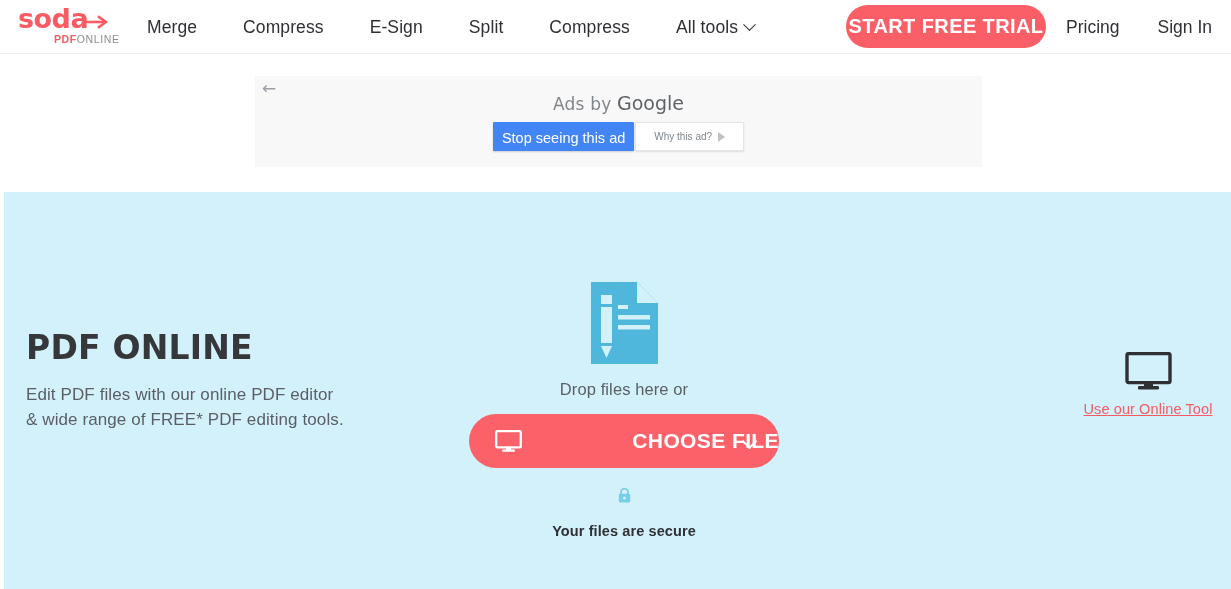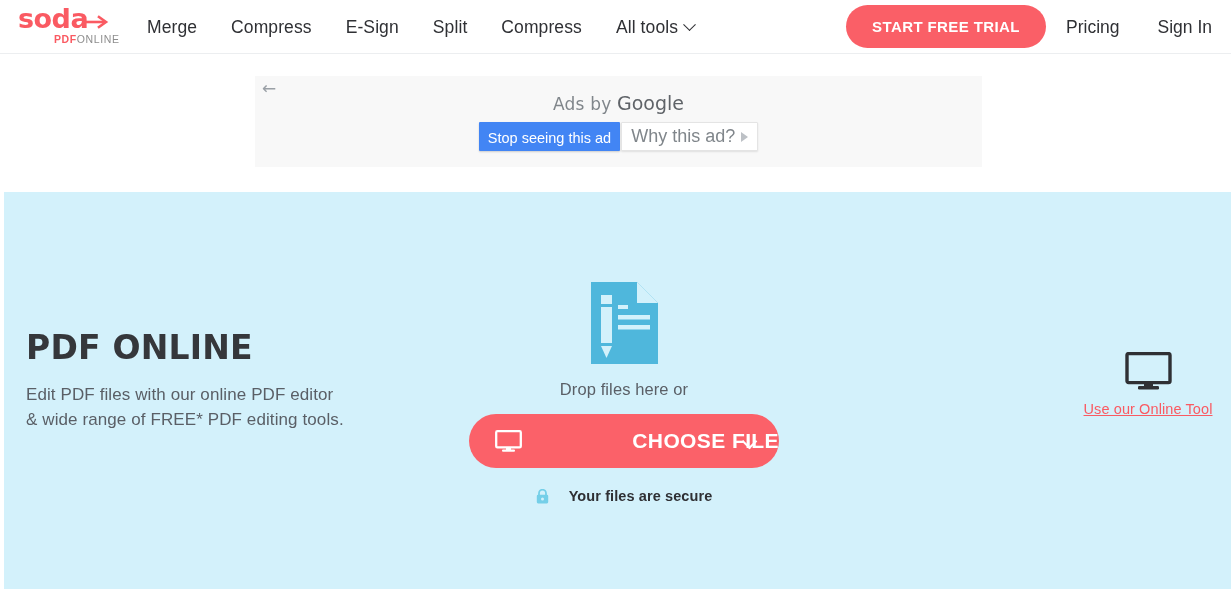--- a/index.html
+++ b/index.html
@@ -71,21 +71,21 @@
   .logo-sub .pdf { color: #fa5a62; font-weight: 700; }
   .logo-sub .online { color: #8d8d8d; font-weight: 400; }
 
   .nav {
     position: absolute;
     left: 130px;
     top: 0;
     height: 54px;
     display: flex;
     align-items: center;
-    gap: 0px;
+    gap: 12px;
   }
   .nav-item {
     font-size: 17.5px;
     color: #2f3034;
     padding: 0 17px;
     cursor: pointer;
     white-space: nowrap;
     display: flex;
     align-items: center;
     gap: 7px;
@@ -105,21 +105,21 @@
     position: absolute;
     left: 846px;
     top: 5px;
     width: 200px;
     height: 43px;
     border-radius: 22px;
     background: #fa5f67;
     color: #ffffff;
     border: none;
     font-family: "Liberation Sans", sans-serif;
-    font-size: 15px;
+    font-size: 20px;
     font-weight: 700;
     letter-spacing: 0.4px;
     cursor: pointer;
   }
 
   .header-right {
     position: absolute;
     right: 0px;
     top: 0;
     height: 54px;
@@ -194,22 +194,22 @@
     cursor: pointer;
     box-shadow: 0 1px 2px rgba(0,0,0,0.18);
     border-radius: 1px;
     white-space: nowrap;
   }
   .btn-why {
     background: #ffffff;
     color: #80868b;
     border: 1px solid #e4e4e4;
     height: 29px;
-    padding: 0 9px;
-    font-size: 18px;
+    padding: 0 18px;
+    font-size: 10px;
     font-family: "Liberation Sans", sans-serif;
     cursor: pointer;
     box-shadow: 0 1px 2px rgba(0,0,0,0.10);
     border-radius: 1px;
     white-space: nowrap;
     display: flex;
     align-items: center;
     gap: 6px;
     margin-left: 1px;
   }
@@ -318,20 +318,21 @@
   .secure {
     margin-top: 20px;
     display: flex;
     align-items: center;
     justify-content: center;
     gap: 20px;
     font-size: 14.5px;
     font-weight: 700;
     color: #2f3034;
     letter-spacing: 0.1px;
+    flex-direction: column;
   }
   .lock-icon { width: 13px; height: 15px; display: block; }
 
   .hero-right {
     position: absolute;
     left: 1064px;
     top: 160px;
     width: 160px;
     text-align: center;
   }

